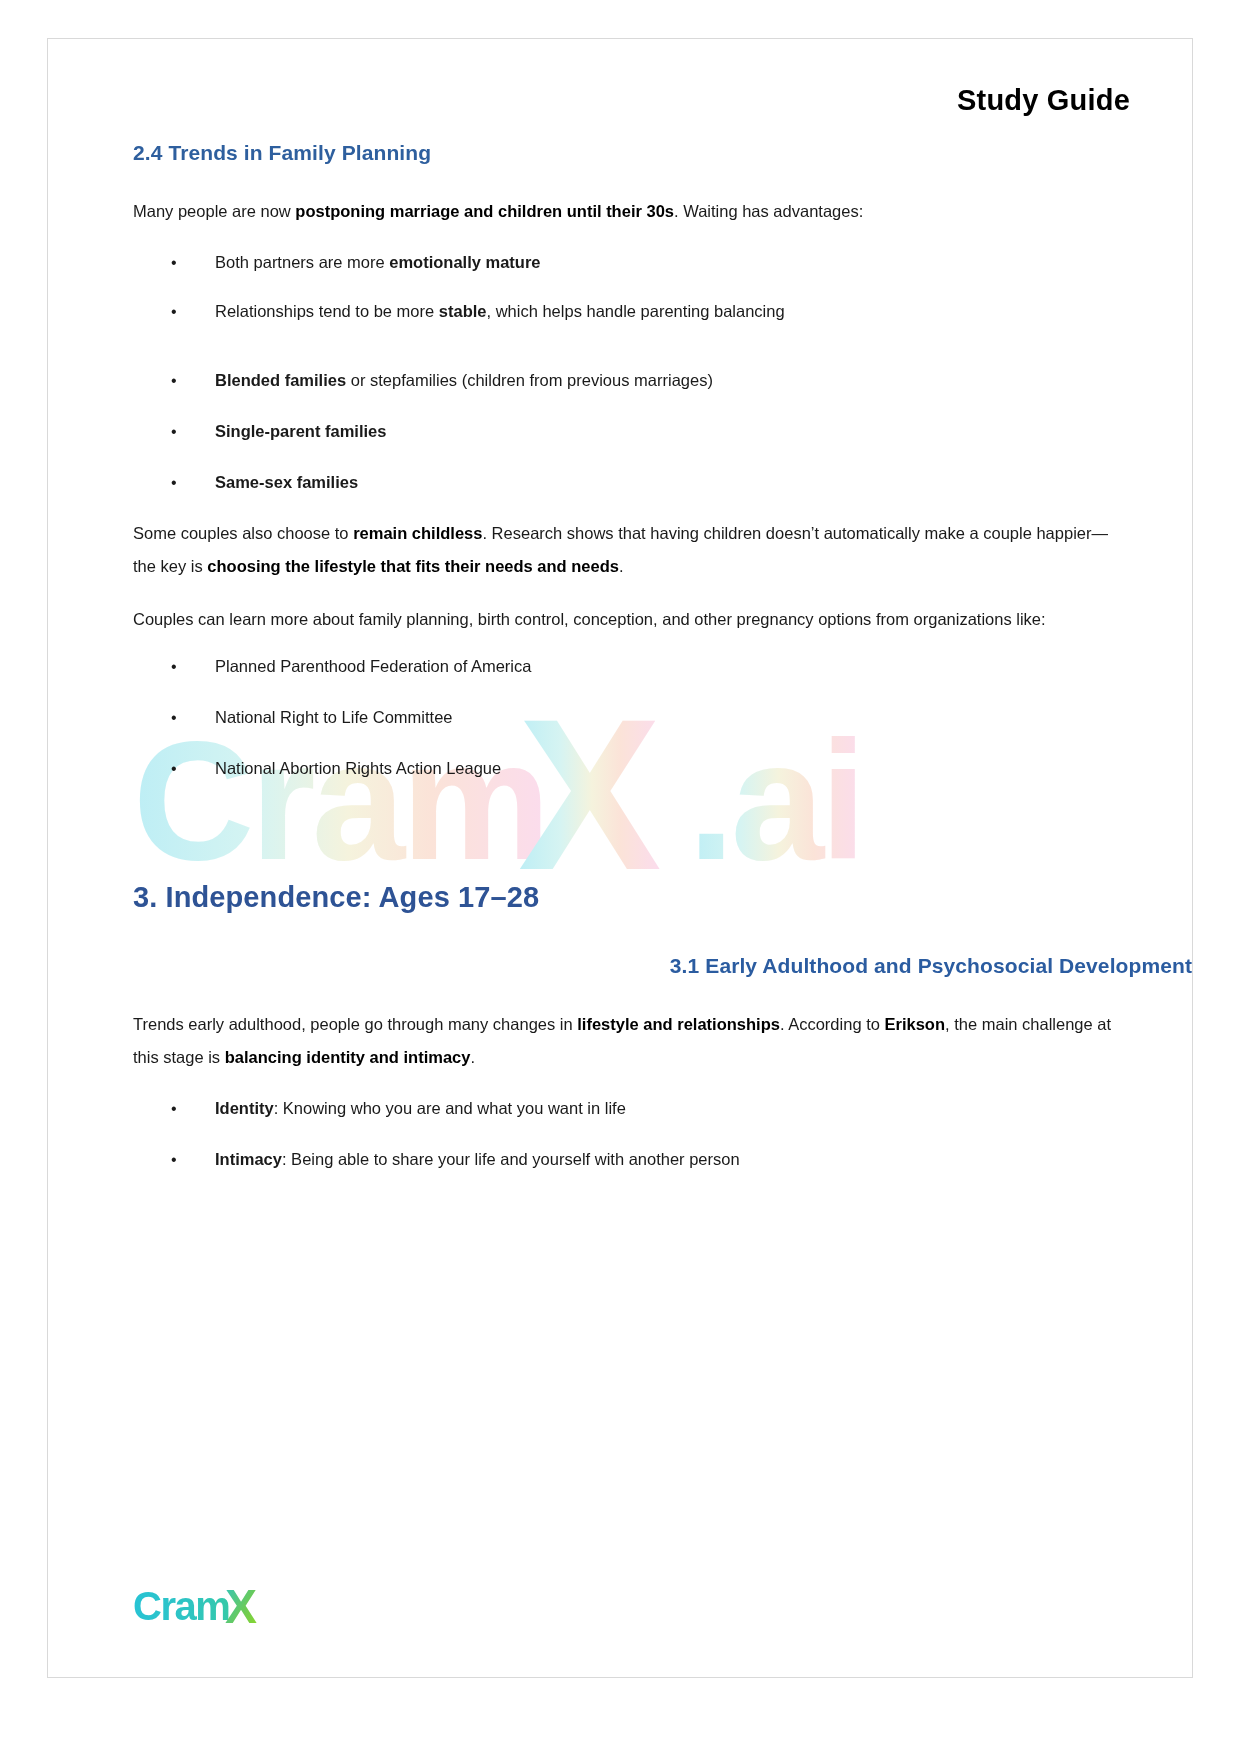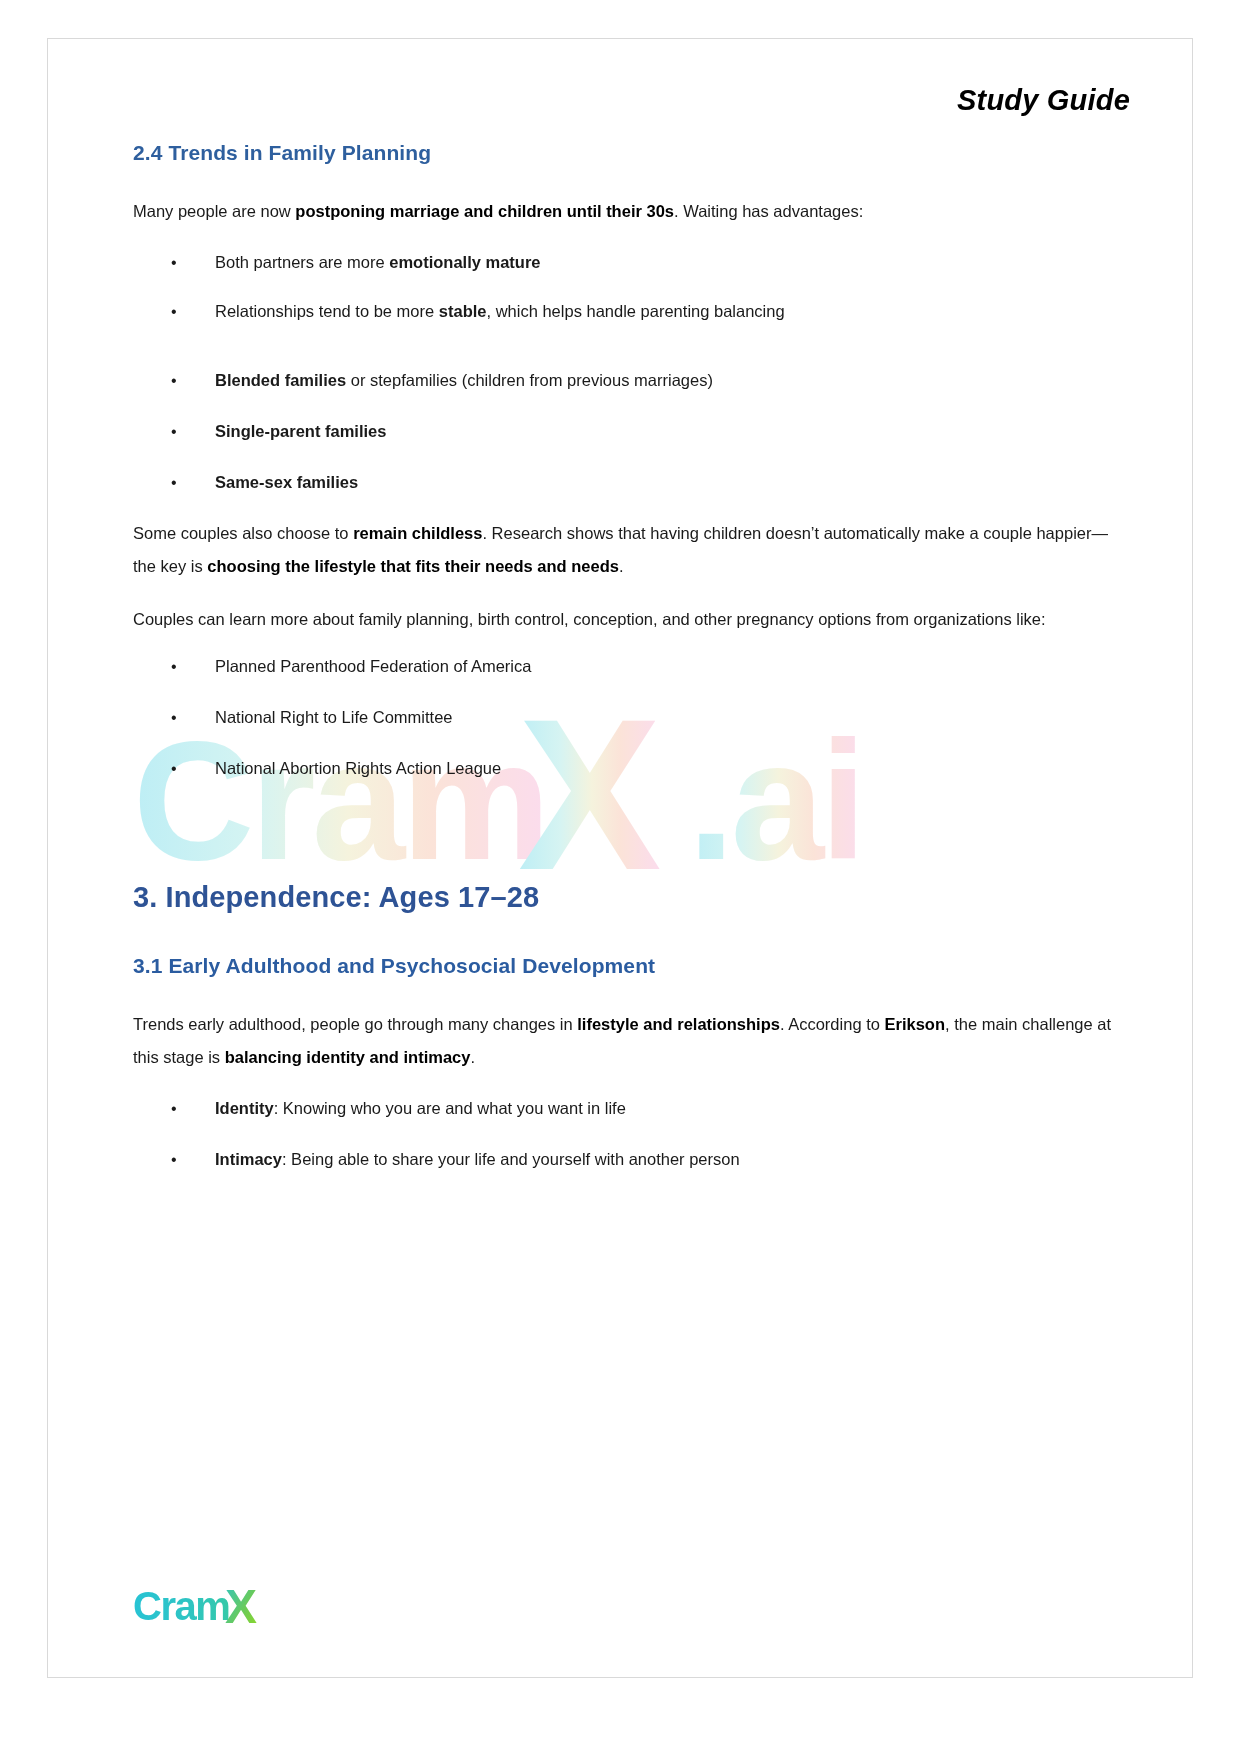--- a/index.html
+++ b/index.html
@@ -42,21 +42,20 @@
     z-index: 1;
     pointer-events: none;
     user-select: none;
   }
   .watermark svg { display:block; width:100%; height:100%; }
 
   
   .doc-header {
     text-align: right;
     padding: 45px 62px 0 0;
-    font-style: italic;
   }
   .doc-title {
     font-size: 29px;
     font-weight: bold;
     color: #000000;
     letter-spacing: 0.2px;
   }
 
   
   .h1 {
@@ -68,21 +67,21 @@
     letter-spacing: 0.1px;
   }
   .h2 {
     color: #2e5f9e;
     font-size: 21px;
     font-weight: bold;
     margin: 0;
     padding: 0 0 0 85px;
     letter-spacing: 0.1px;
   }
-  .h2.blue-dark { color: #2b5ca0; }
+  .h2.blue-dark { color: #2b5ca0; text-align: right; }
 
   
   .para {
     color: #1a1a1a;
     font-size: 16.5px;
     line-height: 33px;
     margin: 0;
     padding: 0 72px 0 85px;
     text-align: left;
   }

